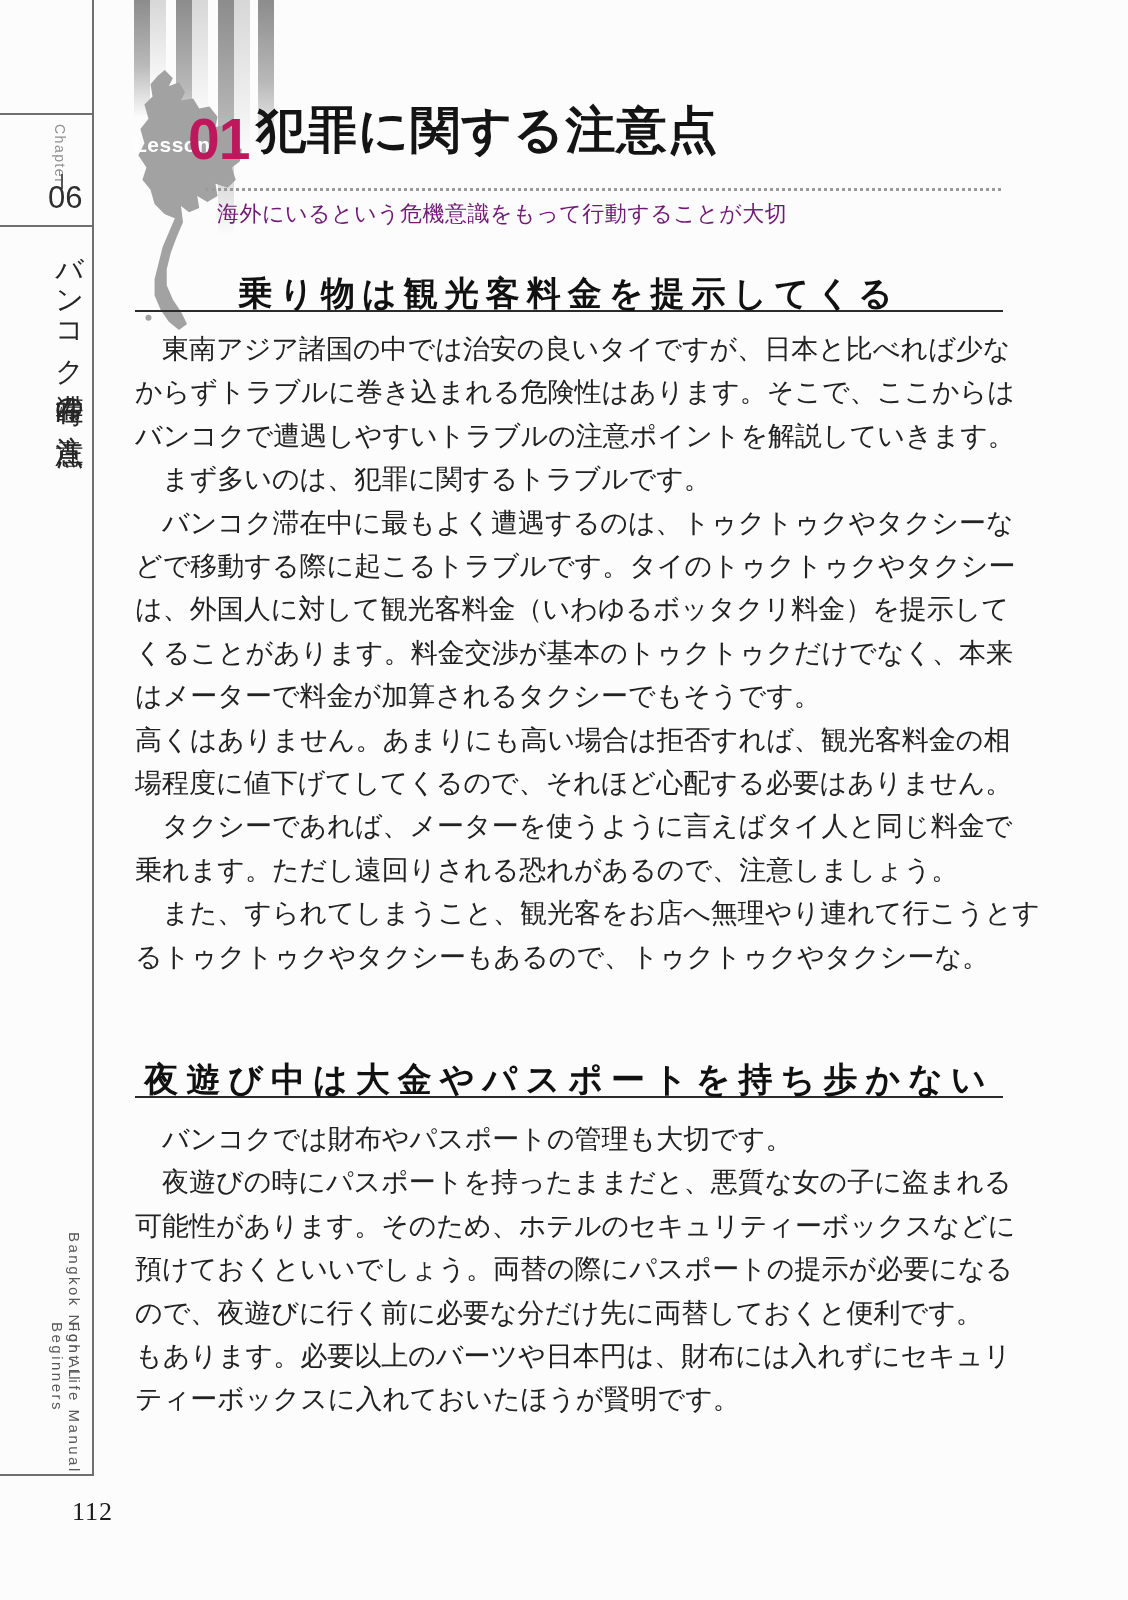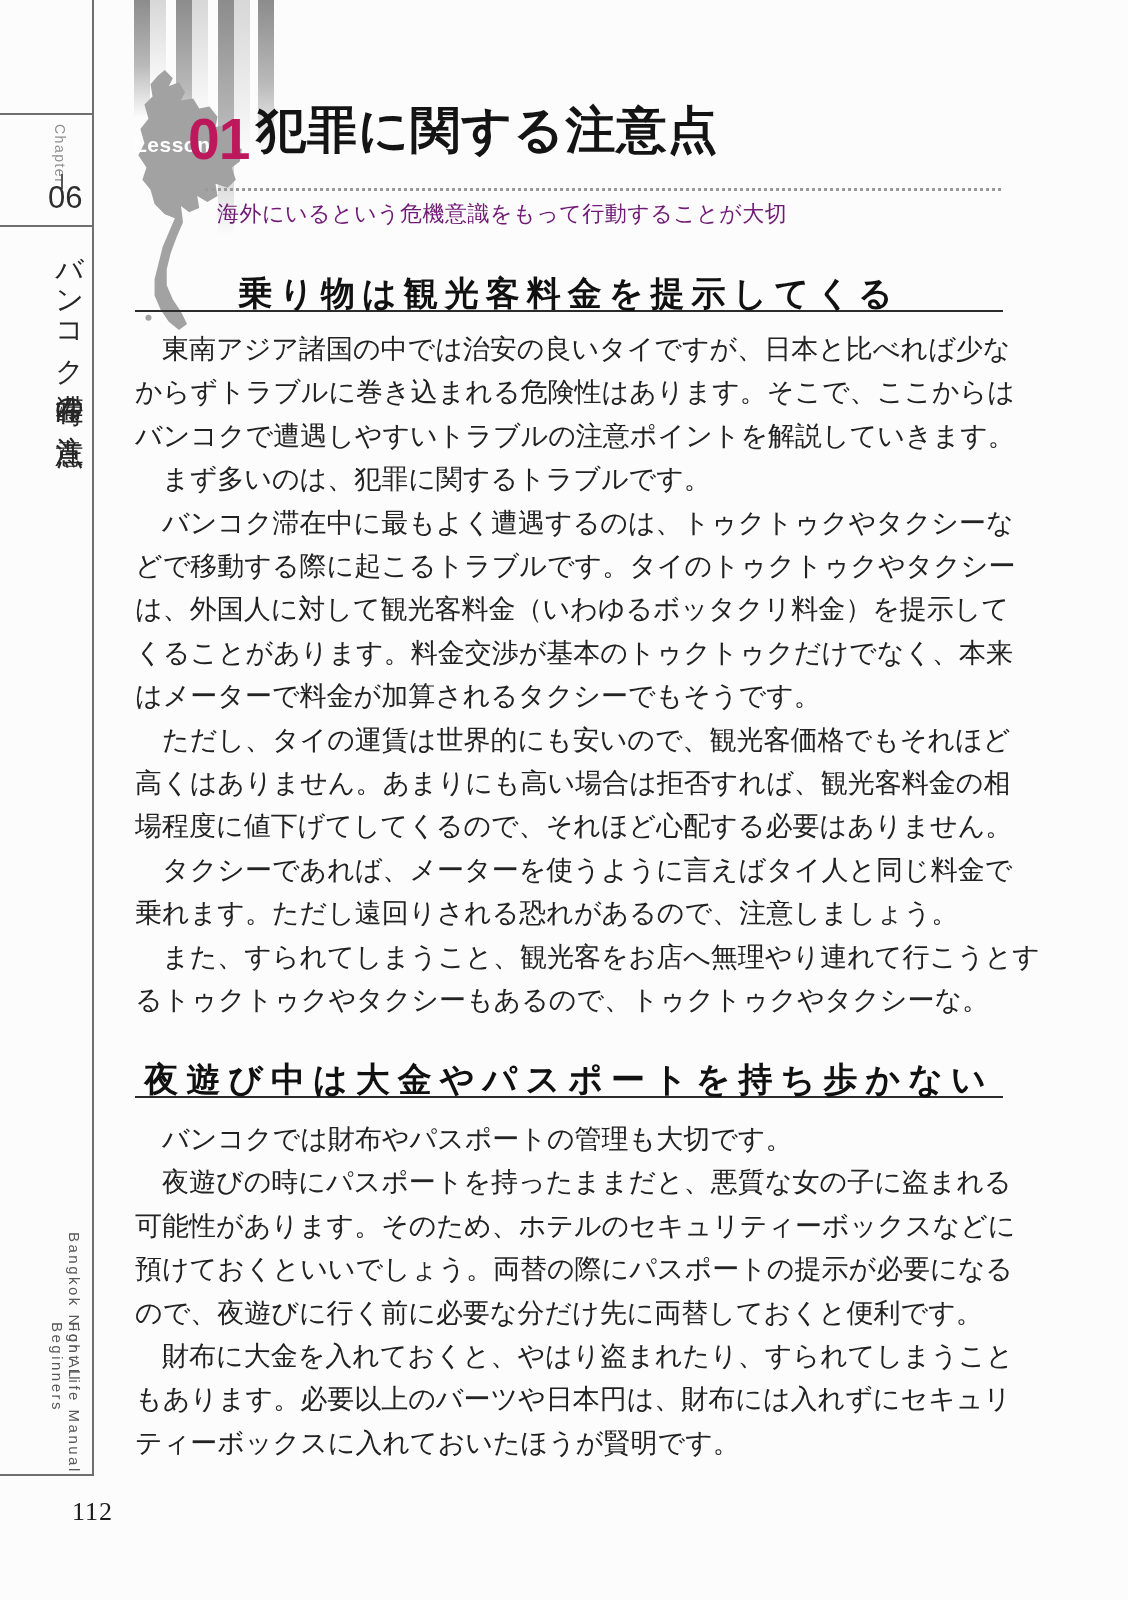--- a/index.html
+++ b/index.html
@@ -125,35 +125,33 @@
   <div class="bodylines">
     <div class="bodyline">　東南アジア諸国の中では治安の良いタイですが、日本と比べれば少な</div>
     <div class="bodyline">からずトラブルに巻き込まれる危険性はあります。そこで、ここからは</div>
     <div class="bodyline">バンコクで遭遇しやすいトラブルの注意ポイントを解説していきます。</div>
     <div class="bodyline">　まず多いのは、犯罪に関するトラブルです。</div>
     <div class="bodyline">　バンコク滞在中に最もよく遭遇するのは、トゥクトゥクやタクシーな</div>
     <div class="bodyline">どで移動する際に起こるトラブルです。タイのトゥクトゥクやタクシー</div>
     <div class="bodyline">は、外国人に対して観光客料金（いわゆるボッタクリ料金）を提示して</div>
     <div class="bodyline">くることがあります。料金交渉が基本のトゥクトゥクだけでなく、本来</div>
     <div class="bodyline">はメーターで料金が加算されるタクシーでもそうです。</div>
-    <div class="bodyline">　ただし、タイの運賃は世界的にも安いので、観光客価格でもそれほど</div>
     <div class="bodyline">高くはありません。あまりにも高い場合は拒否すれば、観光客料金の相</div>
     <div class="bodyline">場程度に値下げてしてくるので、それほど心配する必要はありません。</div>
     <div class="bodyline">　タクシーであれば、メーターを使うように言えばタイ人と同じ料金で</div>
     <div class="bodyline">乗れます。ただし遠回りされる恐れがあるので、注意しましょう。</div>
     <div class="bodyline">　また、すられてしまうこと、観光客をお店へ無理やり連れて行こうとす</div>
     <div class="bodyline">るトゥクトゥクやタクシーもあるので、トゥクトゥクやタクシーな。</div>
   </div>
 </div>
 
 <div class="section sec2">
   <h2 class="section-heading">夜遊び中は大金やパスポートを持ち歩かない</h2>
   <div class="bodylines">
     <div class="bodyline">　バンコクでは財布やパスポートの管理も大切です。</div>
     <div class="bodyline">　夜遊びの時にパスポートを持ったままだと、悪質な女の子に盗まれる</div>
     <div class="bodyline">可能性があります。そのため、ホテルのセキュリティーボックスなどに</div>
     <div class="bodyline">預けておくといいでしょう。両替の際にパスポートの提示が必要になる</div>
     <div class="bodyline">ので、夜遊びに行く前に必要な分だけ先に両替しておくと便利です。</div>
-    <div class="bodyline">　財布に大金を入れておくと、やはり盗まれたり、すられてしまうこと</div>
     <div class="bodyline">もあります。必要以上のバーツや日本円は、財布には入れずにセキュリ</div>
     <div class="bodyline">ティーボックスに入れておいたほうが賢明です。</div>
   </div>
 </div>
 
 </body></html>

